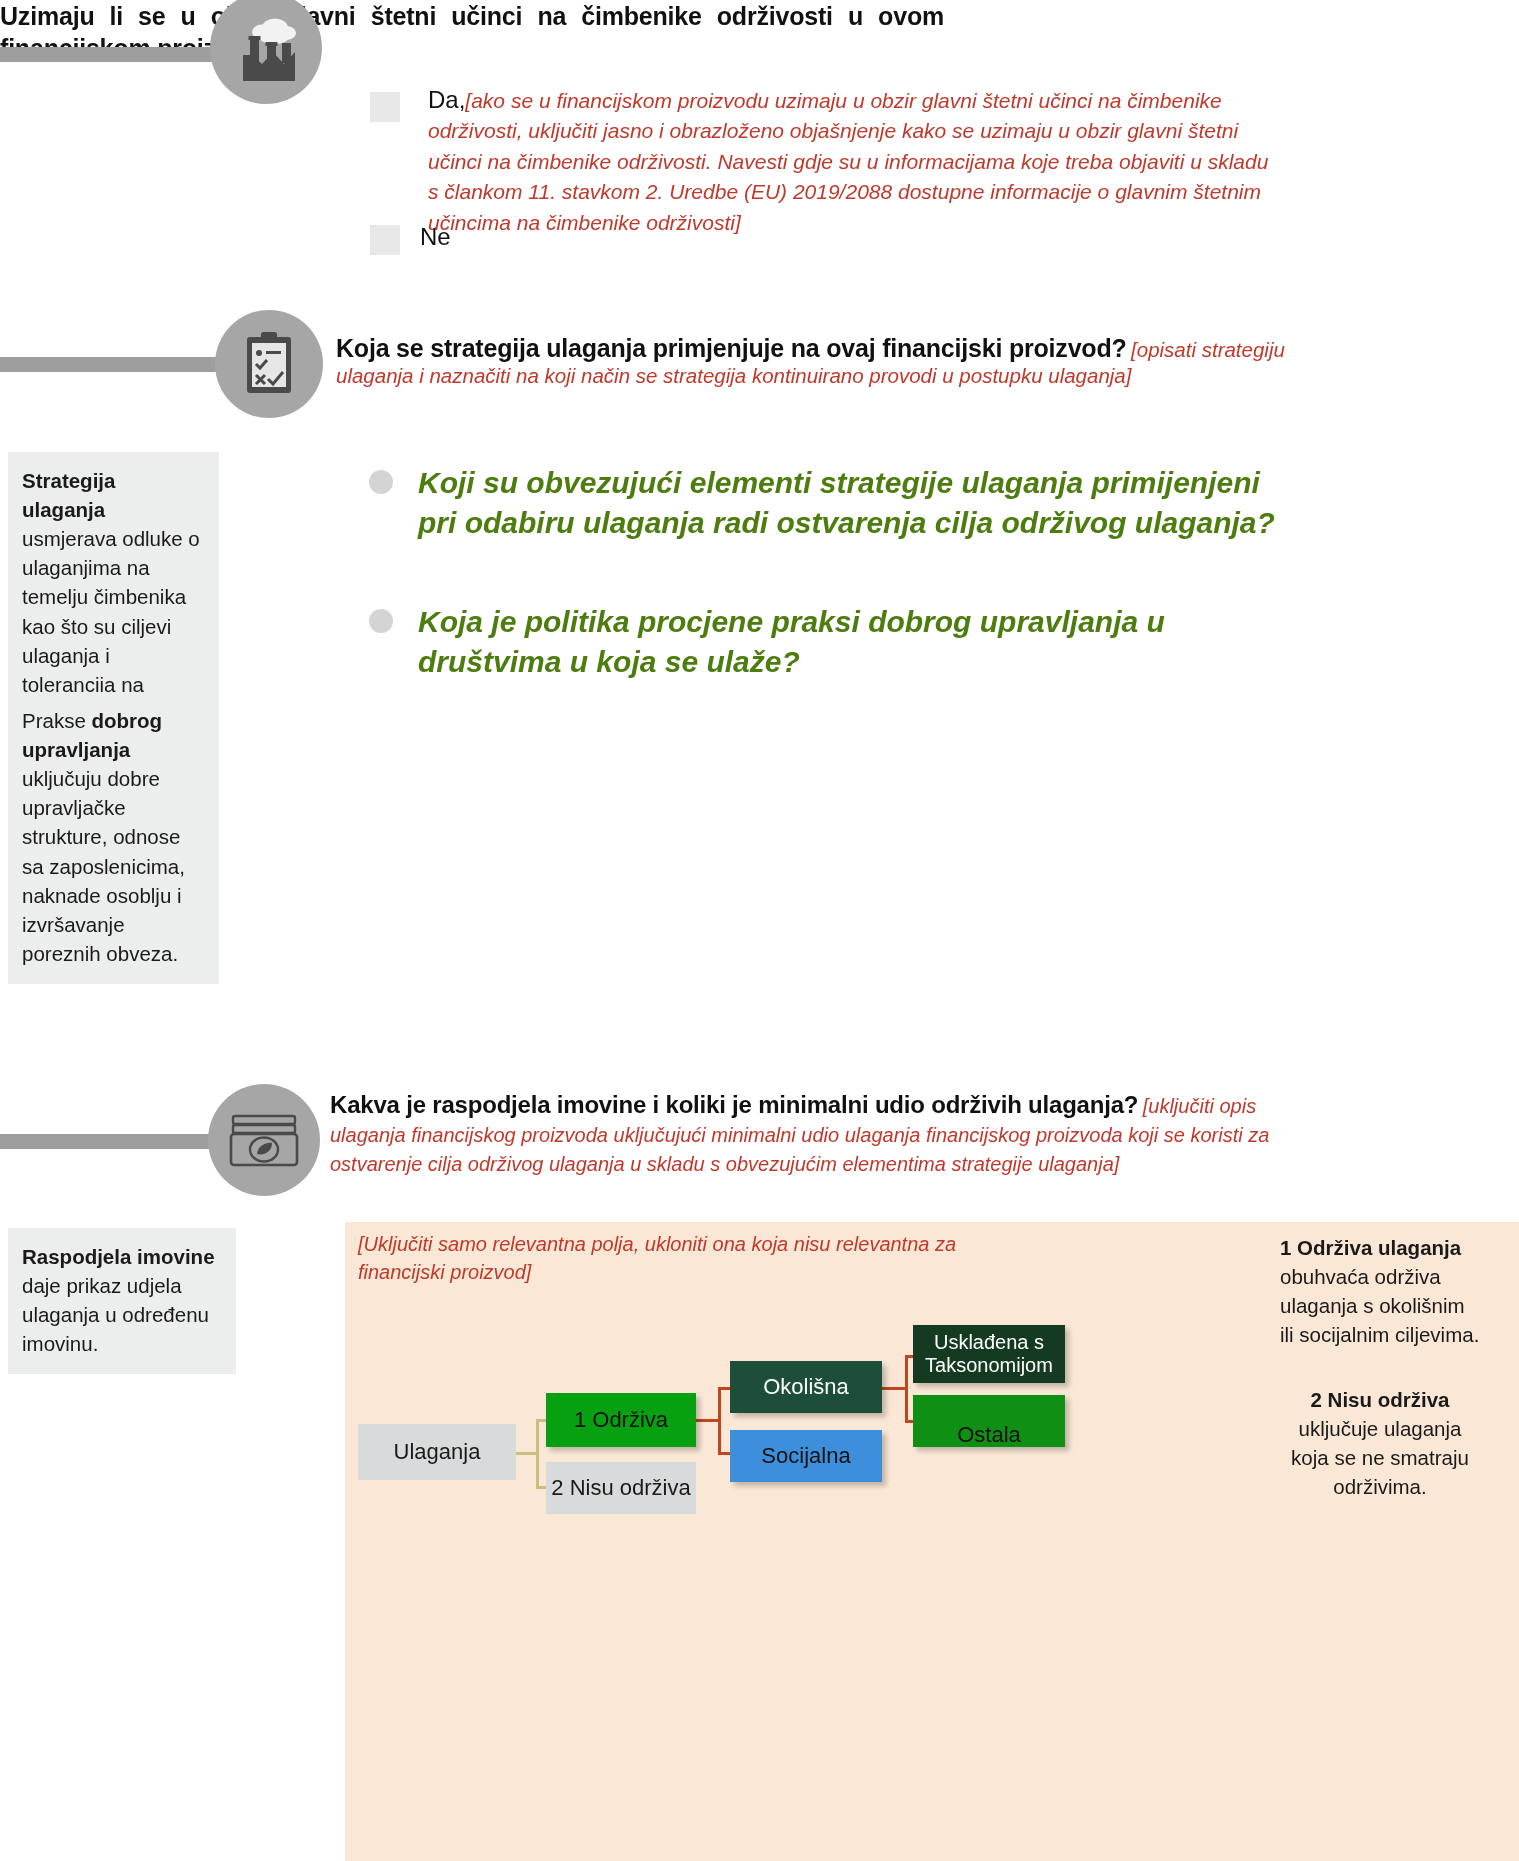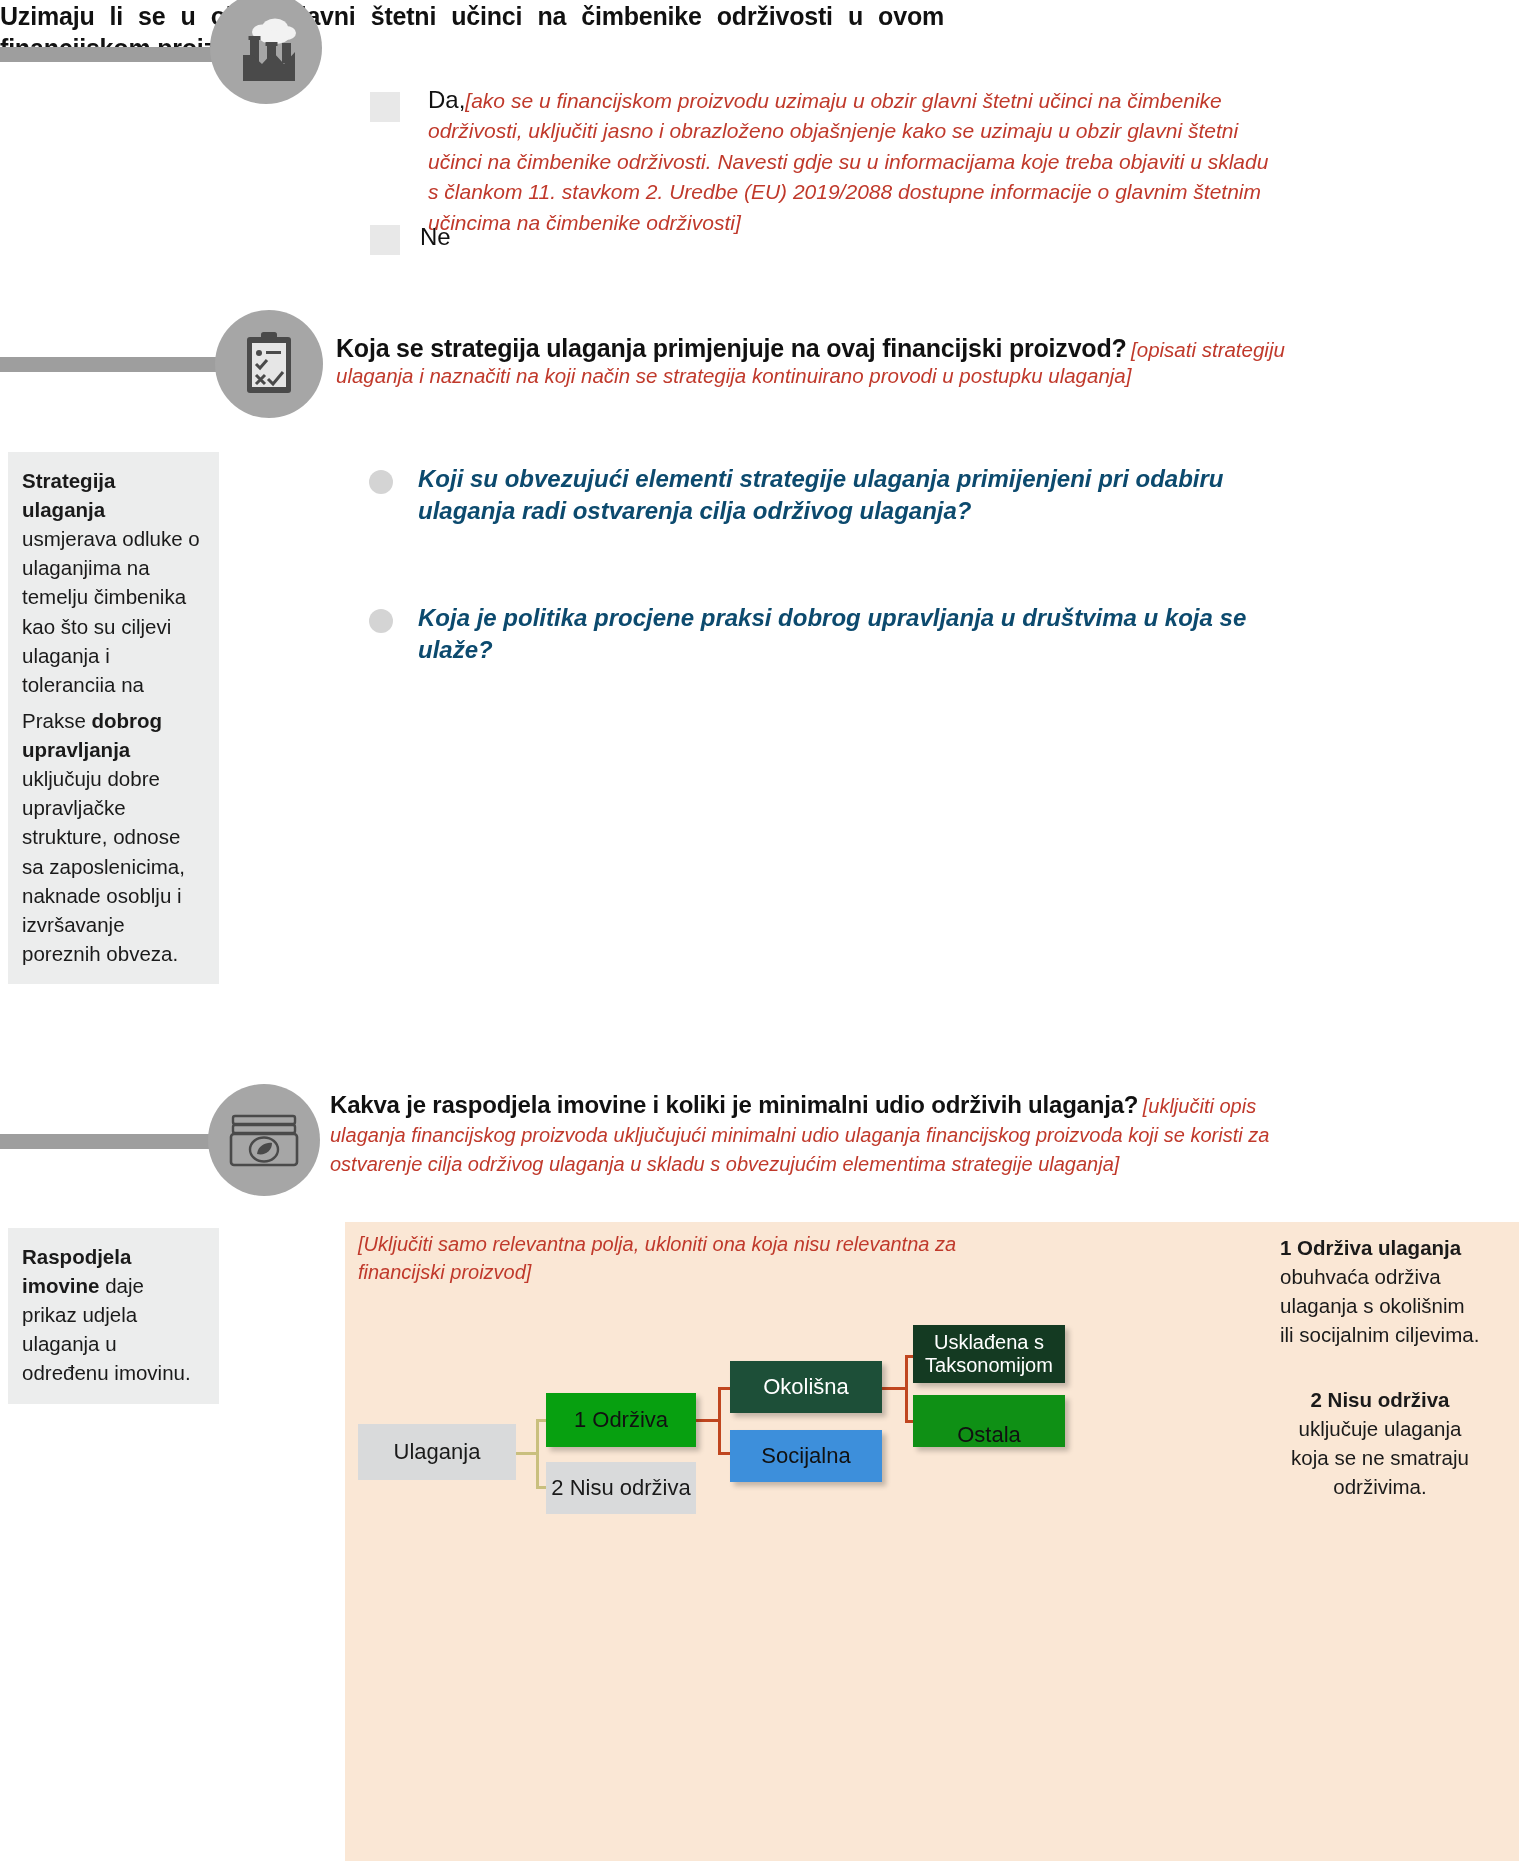--- a/index.html
+++ b/index.html
@@ -76,23 +76,23 @@
     position: absolute;
     width: 24px;
     height: 24px;
     border-radius: 50%;
     background: #d4d4d4;
   }
   .bullet-text {
     position: absolute;
     font-style: italic;
     font-weight: bold;
-    font-size: 24px;
+    font-size: 30px;
     line-height: 1.33;
-    color: #0c4a6e;
+    color: #4d7c0f;
   }
 
   
   .alloc-panel {
     position: absolute;
     background: #fae7d5;
   }
   .alloc-note {
     position: absolute;
     color: #c0392b;
@@ -207,21 +207,21 @@
     <ellipse cx="37" cy="39.5" rx="14" ry="12" fill="none" stroke="#4a4a4a" stroke-width="2.4"></ellipse>
     <path d="M30 44 C31 35, 40 32, 45 33 C45 41, 38 46, 30 44 Z" fill="#4a4a4a"></path>
   </svg>
 </div>
 
 <div class="abs" style="left:330px; top:1090px; width:955px;">
   <span class="q-heading" style="font-size:24px;">Kakva je raspodjela imovine i koliki je minimalni udio održivih ulaganja?</span>
   <span class="red-italic" style="font-size:20px; line-height:1.45;">[uključiti opis ulaganja financijskog proizvoda uključujući minimalni udio ulaganja financijskog proizvoda koji se koristi za ostvarenje cilja održivog ulaganja u skladu s obvezujućim elementima strategije ulaganja]</span>
 </div>
 
-<div class="side-box" style="left:8px; top:1228px; width:211px;">
+<div class="side-box" style="left:8px; top:1228px; width:228px;">
   <b>Raspodjela imovine</b>
   <span>daje prikaz udjela ulaganja u određenu imovinu.</span>
 </div>
 
 <div class="alloc-panel" style="left:345px; top:1222px; width:1174px; height:639px;"></div>
 
 <div class="alloc-note" style="left:358px; top:1230px; width:690px;">[Uključiti samo relevantna polja, ukloniti ona koja nisu relevantna za financijski proizvod]</div>
 
 <div class="legend-box" style="left:1280px; top:1233px; width:200px;">
   <b>1 Održiva ulaganja</b>

